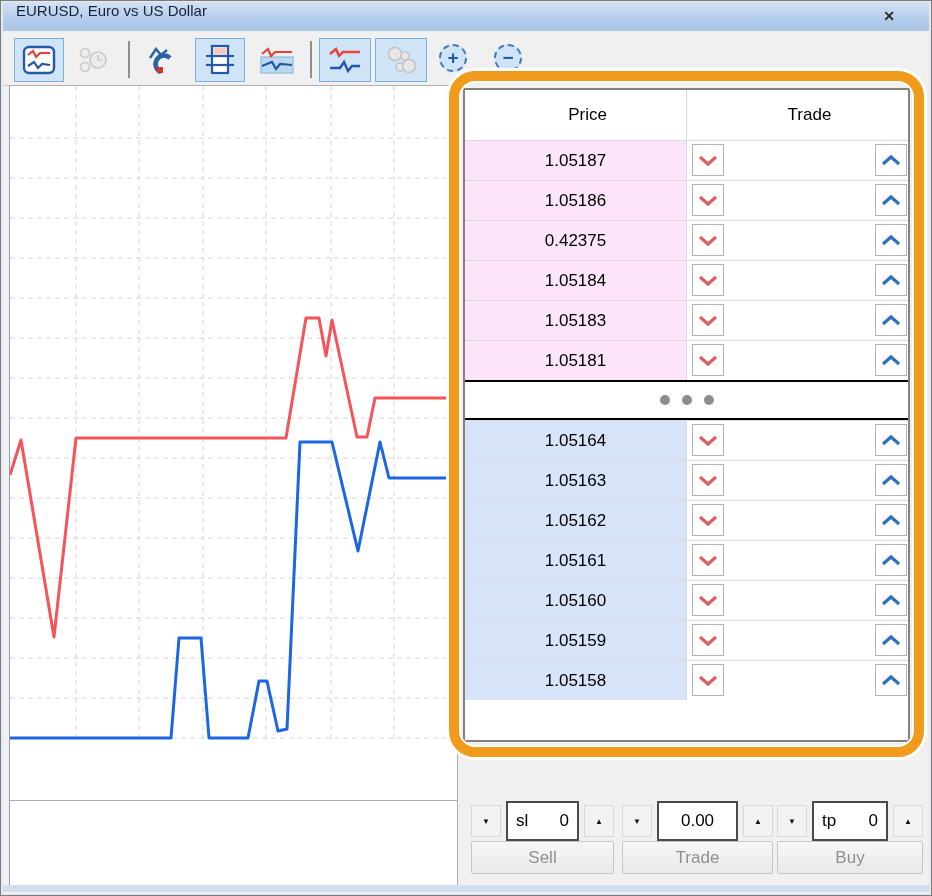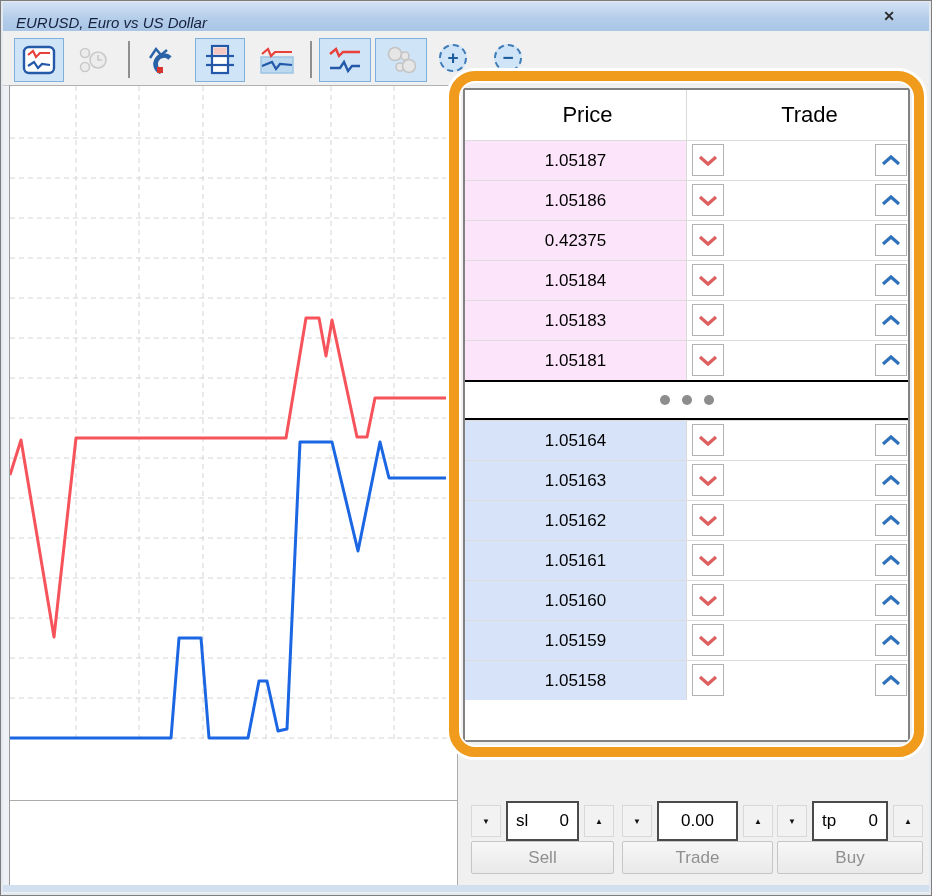--- a/index.html
+++ b/index.html
@@ -6,21 +6,21 @@
   body{
     width:932px;height:896px;position:relative;overflow:hidden;
     background:#eef1f5;
     font-family:"Liberation Sans","DejaVu Sans",sans-serif;
     box-shadow: inset 0 0 0 1px #7d7d7d, inset 0 0 0 3px #e4e9f0;
   }
   
   .titlebar{
     position:absolute;left:3px;top:2px;right:3px;height:29px;
     background:linear-gradient(#d3e2f4,#b2cce9 60%,#aac6e6);
-    display:flex;align-items:flex-end;padding-left:13px;box-sizing:border-box;font-style:italic;
+    display:flex;align-items:flex-start;padding-left:13px;box-sizing:border-box;
   }
   .titlebar .title{font-size:15px;color:#16213f;}
   .close-btn{
     position:absolute;right:33px;top:7px;width:20px;height:18px;
     display:flex;align-items:center;justify-content:center;
     font-size:14px;font-weight:bold;color:#2b2b2b;cursor:pointer;background:transparent;border:none;
   }
   
   .toolbar{position:absolute;left:3px;top:31px;right:3px;height:54px;background:#f0f0f0;border-bottom:1px solid #c9c9c9;}
   .tbtn{position:absolute;display:flex;align-items:center;justify-content:center;background:transparent;border:1px solid transparent;padding:0;}
@@ -35,21 +35,21 @@
     border-left:1px solid #9a9a9a;border-top:1px solid #b0b0b0;border-right:1px solid #ababab;box-sizing:border-box;
   }
   .chart-baseline{position:absolute;left:0;top:714px;width:100%;height:1px;background:#ababab;}
   
   .right-panel{position:absolute;left:458px;top:85px;width:471px;height:800px;background:#f0f0f0;}
   .dom-table{
     position:absolute;left:463px;top:88px;width:447px;height:654px;
     background:#fff;border:2px solid #828282;box-sizing:border-box;z-index:2;
   }
   .dom-header{display:flex;height:50px;background:#fff;}
-  .dom-header .hcell{display:flex;align-items:center;justify-content:center;font-size:22px;color:#000;padding-left:24px;}
+  .dom-header .hcell{display:flex;align-items:center;justify-content:center;font-size:17px;color:#000;padding-left:24px;}
   .hcell.price-h{width:222px;border-right:1px solid #d9d9d9;box-sizing:border-box;}
   .hcell.trade-h{flex:1;}
   .row{display:flex;height:40px;border-top:1px solid #dcdcdc;box-sizing:border-box;}
   .cell{box-sizing:border-box;}
   .cell.price{width:222px;border-right:1px solid #d9d9d9;display:flex;align-items:center;justify-content:center;font-size:17px;color:#000;}
   .row.ask .cell.price{background:#fce4fa;}
   .row.bid .cell.price{background:#d6e3f8;}
   .cell.trade{flex:1;position:relative;background:#fff;}
   .chev{position:absolute;top:3px;width:32px;height:32px;background:#fff;border:1px solid #b3b3b3;padding:0;display:flex;align-items:center;justify-content:center;cursor:pointer;}
   .chev.down{left:5px;}

